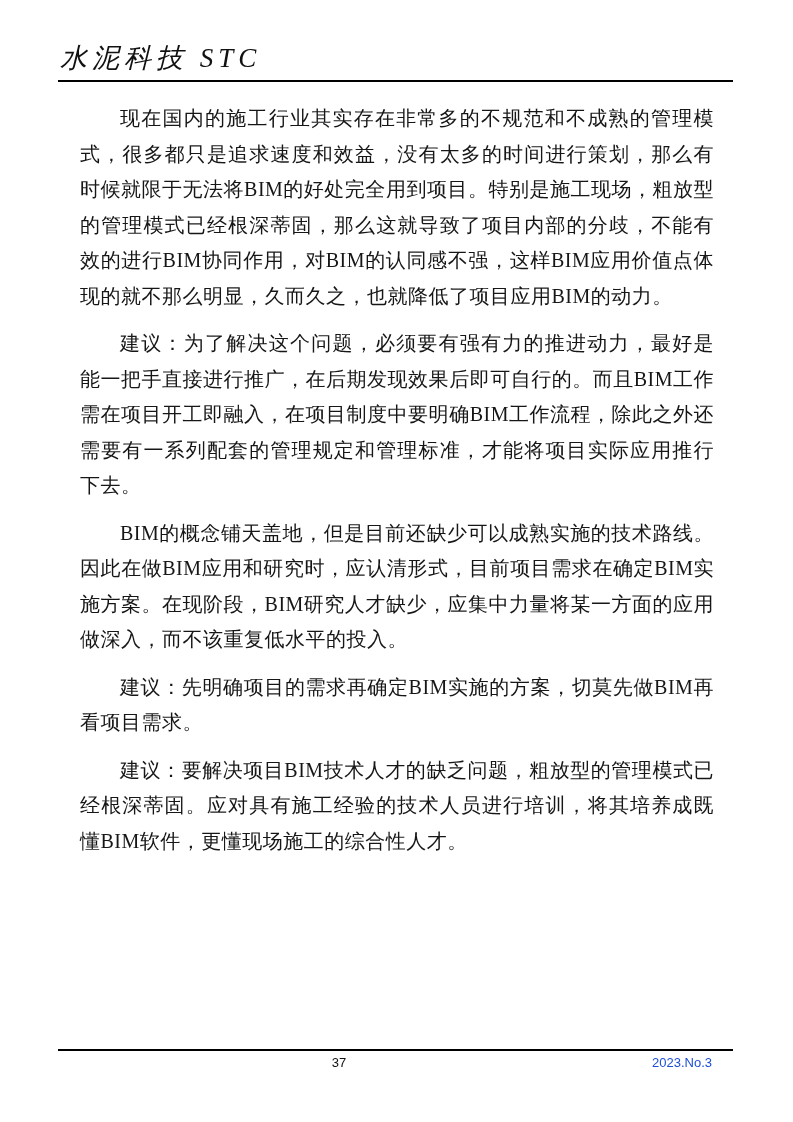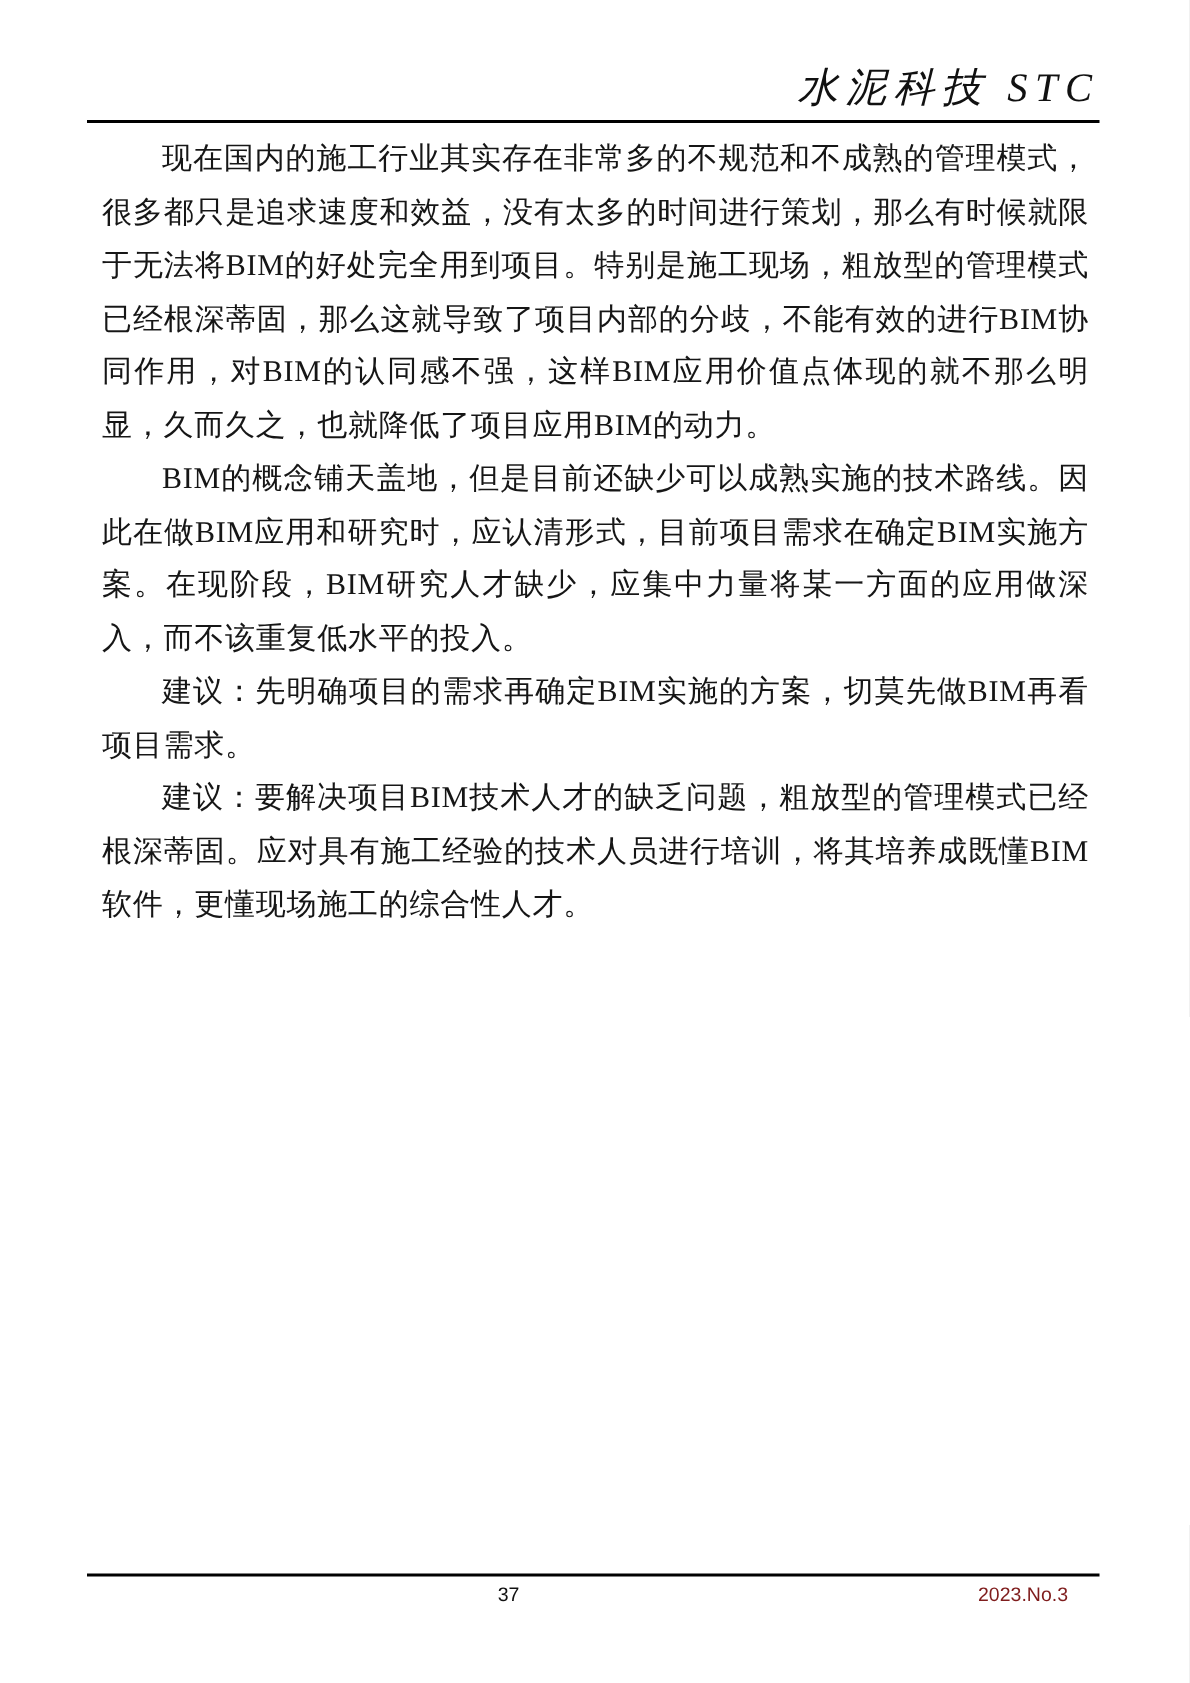--- a/index.html
+++ b/index.html
@@ -15,21 +15,21 @@
     margin: 0 auto;
     background: #ffffff;
     color: #151515;
     overflow: hidden;
   }
   .journal-header {
     position: absolute;
     top: 40px;
     left: 60px;
     width: 673px;
-    text-align: right;
+    text-align: left;
     font-size: 27px;
     letter-spacing: 5px;
     font-weight: 500;
     font-style: italic; 
     color: #111;
     white-space: nowrap;
   }
   .header-rule {
     position: absolute;
     top: 80px;
@@ -38,21 +38,21 @@
     height: 0;
     border-top: 2px solid #000;
   }
   .content {
     position: absolute;
     top: 89px;
     left: 68px;
     width: 658px;
   }
   .content p {
-    margin: 0;
+    margin: 12px;
     padding: 0;
     font-size: 20px;
     line-height: 35.5px;
     text-indent: 2em;
     text-align: justify;
     text-align-last: left;
     letter-spacing: 0.5px;
     color: #161616;
   }
   .footer-rule {
@@ -72,34 +72,35 @@
     font-family: "Liberation Sans", "DejaVu Sans", sans-serif;
     font-size: 13px;
     color: #111;
   }
   .footer-issue {
     position: absolute;
     top: 1055px;
     right: 81px;
     font-family: "Liberation Sans", "DejaVu Sans", sans-serif;
     font-size: 13px;
-    color: #7f1d1d;
+    color: #1d4ed8;
   }
 </style>
 </head>
 <body>
 
 <div class="page">
 
   <div class="journal-header">水泥科技 STC</div>
 
   <div class="header-rule"></div>
 
   <div class="content">
     <p>现在国内的施工行业其实存在非常多的不规范和不成熟的管理模式，很多都只是追求速度和效益，没有太多的时间进行策划，那么有时候就限于无法将BIM的好处完全用到项目。特别是施工现场，粗放型的管理模式已经根深蒂固，那么这就导致了项目内部的分歧，不能有效的进行BIM协同作用，对BIM的认同感不强，这样BIM应用价值点体现的就不那么明显，久而久之，也就降低了项目应用BIM的动力。</p>
+    <p>建议：为了解决这个问题，必须要有强有力的推进动力，最好是能一把手直接进行推广，在后期发现效果后即可自行的。而且BIM工作需在项目开工即融入，在项目制度中要明确BIM工作流程，除此之外还需要有一系列配套的管理规定和管理标准，才能将项目实际应用推行下去。</p>
     <p>BIM的概念铺天盖地，但是目前还缺少可以成熟实施的技术路线。因此在做BIM应用和研究时，应认清形式，目前项目需求在确定BIM实施方案。在现阶段，BIM研究人才缺少，应集中力量将某一方面的应用做深入，而不该重复低水平的投入。</p>
     <p>建议：先明确项目的需求再确定BIM实施的方案，切莫先做BIM再看项目需求。</p>
     <p>建议：要解决项目BIM技术人才的缺乏问题，粗放型的管理模式已经根深蒂固。应对具有施工经验的技术人员进行培训，将其培养成既懂BIM软件，更懂现场施工的综合性人才。</p>
   </div>
 
   <div class="footer-rule"></div>
 
   <div class="footer-page-number">37</div>
 
   <div class="footer-issue">2023.No.3</div>

